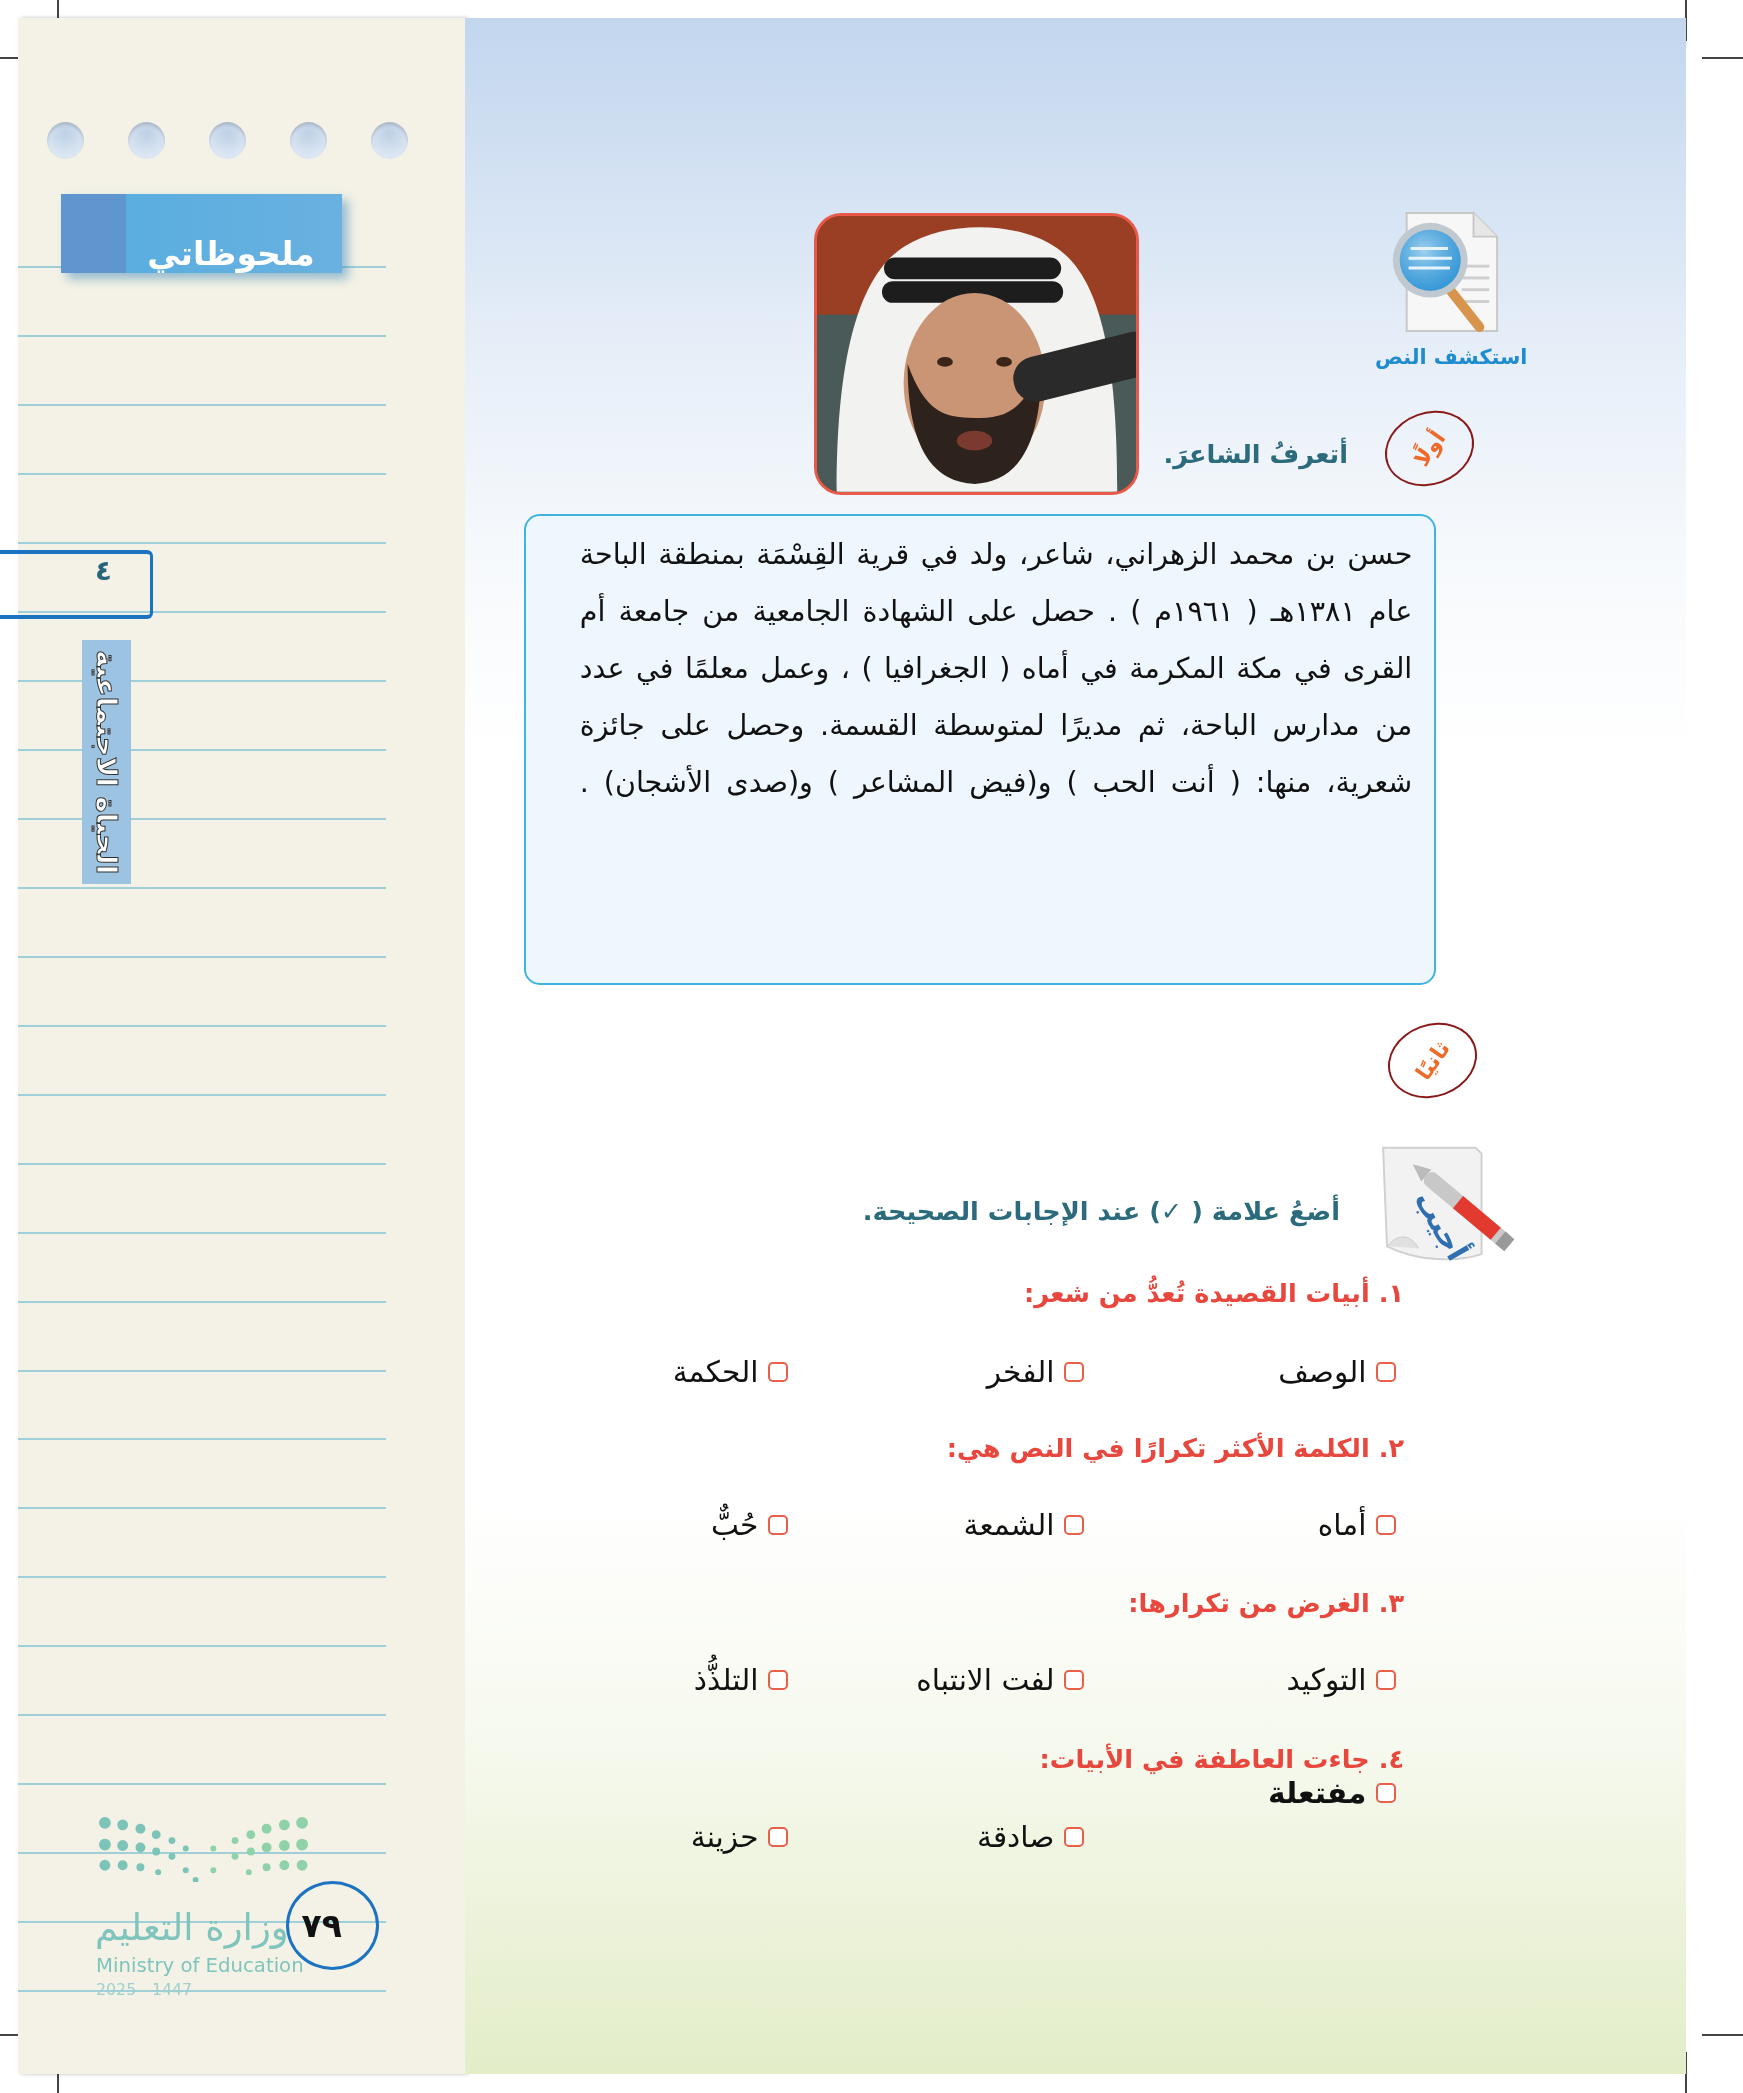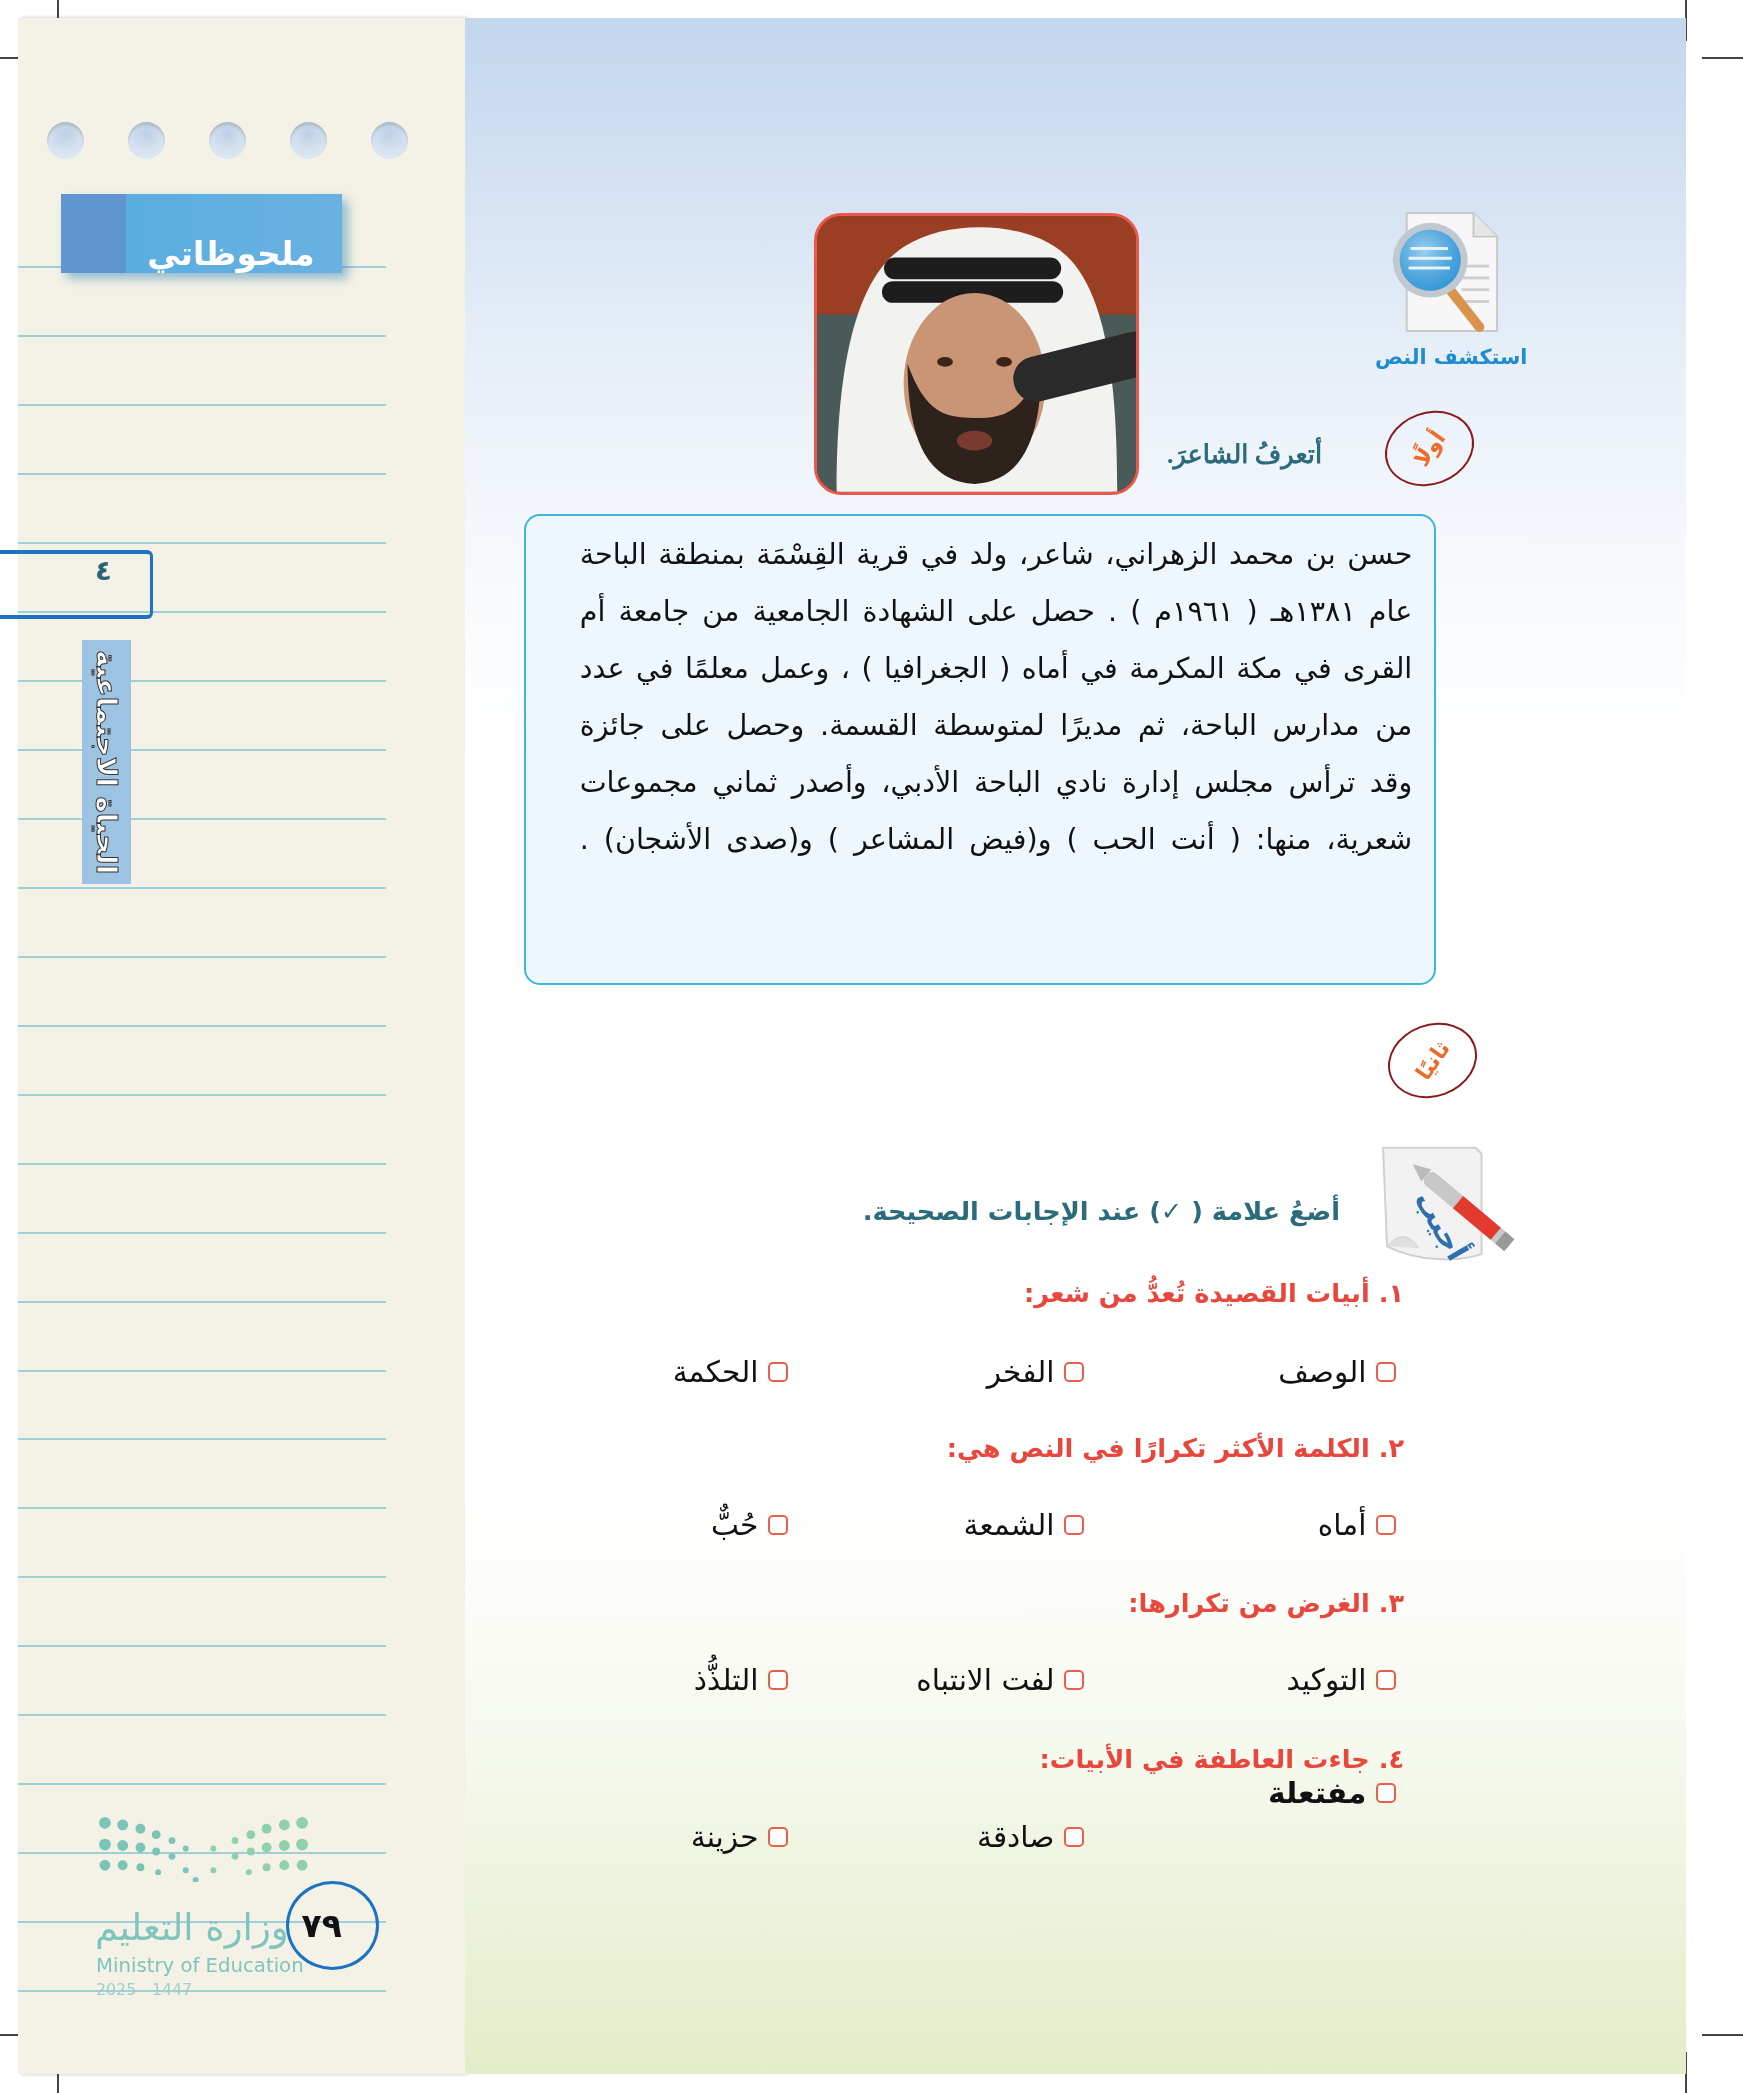--- a/index.html
+++ b/index.html
@@ -215,29 +215,28 @@
     <ellipse cx="160" cy="228" rx="18" ry="10" fill="#7a3a30"></ellipse>
     <ellipse cx="130" cy="148" rx="8" ry="5" fill="#3b2418"></ellipse>
     <ellipse cx="190" cy="148" rx="8" ry="5" fill="#3b2418"></ellipse>
     <rect x="200" y="148" width="150" height="46" rx="22" fill="#2a2a2a" transform="rotate(-14 200 170)"></rect>
   </svg>
 </div>
 
 <div class="section-circle" style="left:1384px;top:412px;">
   <span>أولًا</span>
 </div>
-<div class="heading" style="right:422px;top:439px;font-family:Liberation Serif, serif;">أتعرفُ الشاعرَ.</div>
+<div class="heading" style="right:396px;top:439px;">أتعرفُ الشاعرَ.</div>
 
 <div class="bio-box">
   <div class="bio-text">
     <span>حسن بن محمد الزهراني، شاعر، ولد في قرية القِسْمَة بمنطقة الباحة</span>
     <span>عام ١٣٨١هـ ( ١٩٦١م ) . حصل على الشهادة الجامعية من جامعة أم</span>
     <span>القرى في مكة المكرمة في أماه ( الجغرافيا ) ، وعمل معلمًا في عدد</span>
     <span>من مدارس الباحة، ثم مديرًا لمتوسطة القسمة. وحصل على جائزة</span>
-    <span>وقد ترأس مجلس إدارة نادي الباحة الأدبي، وأصدر ثماني مجموعات</span>
     <span>شعرية، منها: ( أنت الحب ) و(فيض المشاعر ) و(صدى الأشجان) .</span>
   </div>
 </div>
 
 <div class="section-circle" style="left:1387px;top:1024px;">
   <span>ثانيًا</span>
 </div>
 
 <svg class="answer-icon" viewBox="0 0 148 130">
   <path d="M4 10 H98 L104 16 V118 C80 126 40 126 8 110 Z" fill="#f2f2f2" stroke="#d0d0d0" stroke-width="2"></path>

